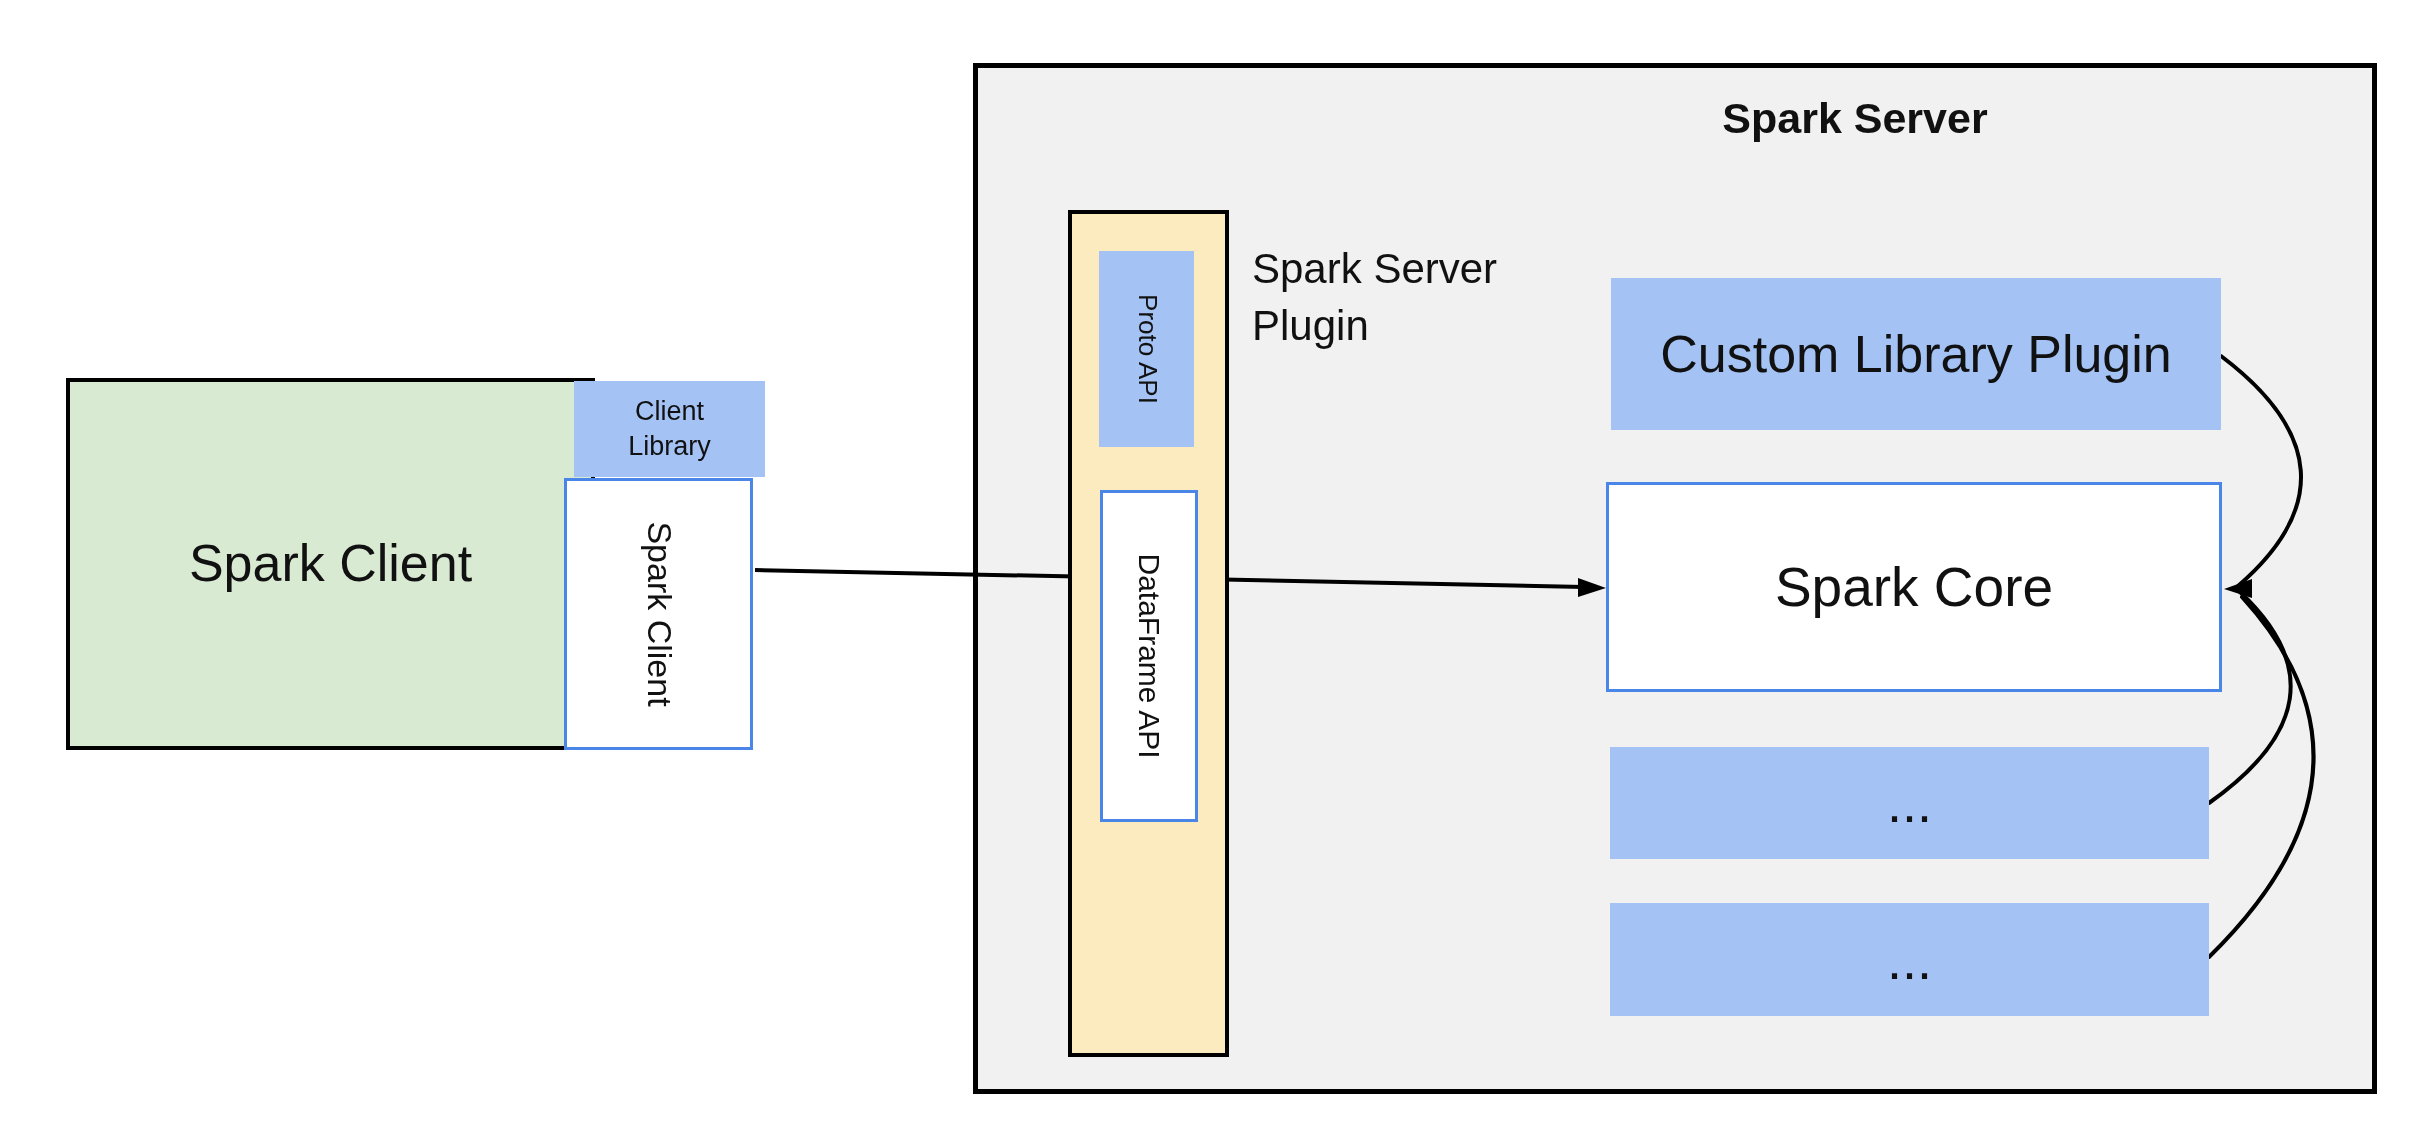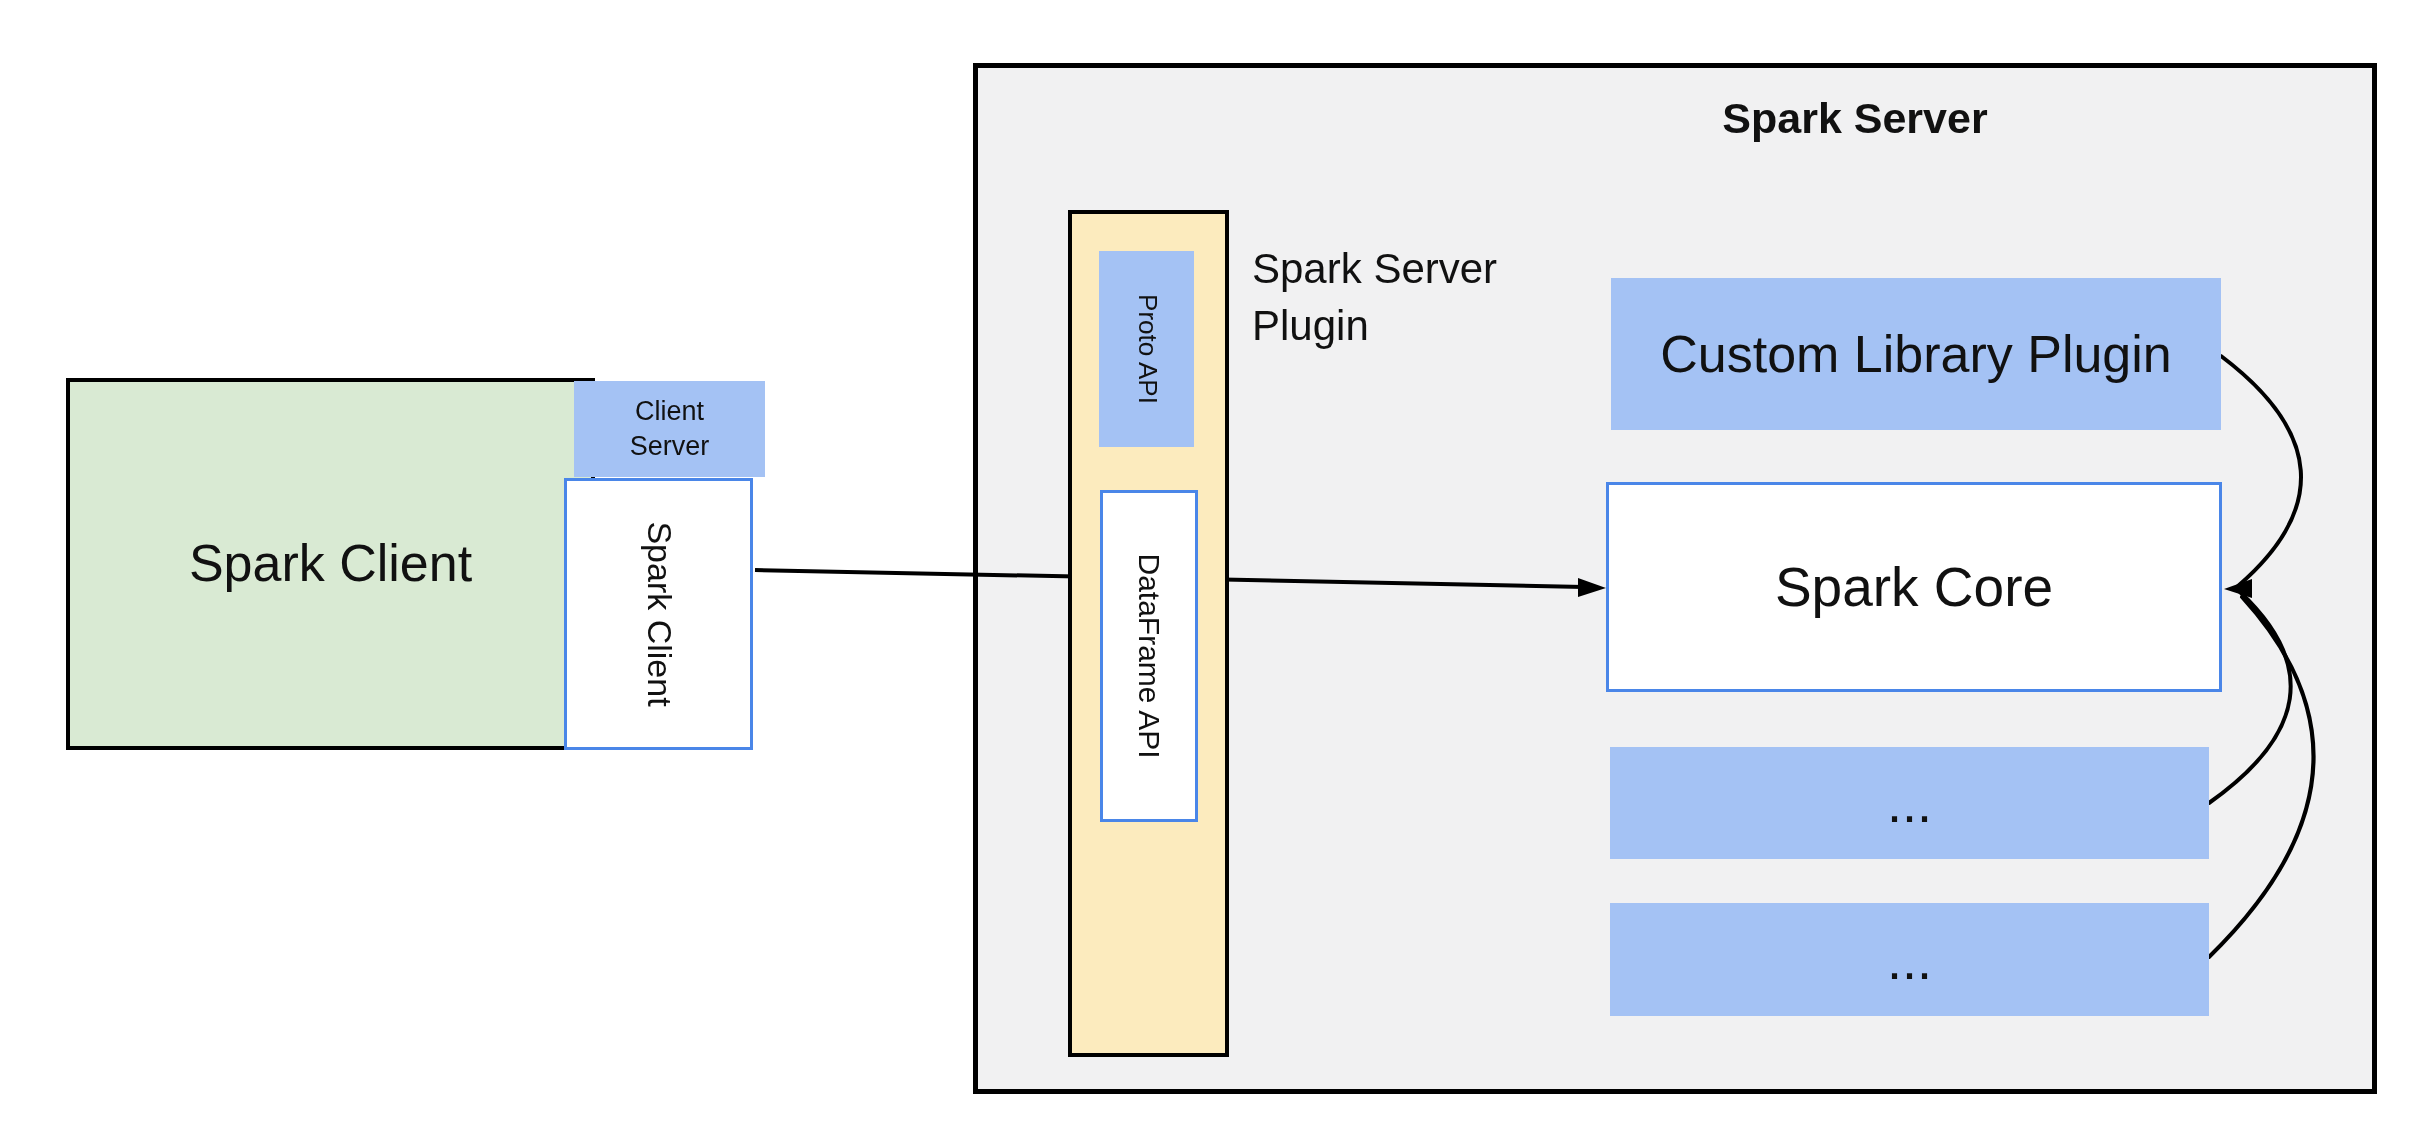--- a/index.html
+++ b/index.html
@@ -120,21 +120,21 @@
     <polygon points="1606,588 1578,578 1578,597" fill="#000"></polygon>
 
     <path d="M 2221 356 Q 2372 470 2238 586" stroke="#000" stroke-width="4" fill="none" stroke-linecap="round"></path>
     <path d="M 2209 803 Q 2355 700 2240 592" stroke="#000" stroke-width="4" fill="none" stroke-linecap="round"></path>
     <path d="M 2209 957 Q 2400 770 2242 597" stroke="#000" stroke-width="4" fill="none" stroke-linecap="round"></path>
     <polygon points="2224,589 2252,579 2252,598" fill="#000"></polygon>
   </svg>
 
   <div class="abs z-fg client-package">
     <span>Client</span>
-    <span>Server</span>
+    <span>Library</span>
   </div>
   <div class="abs z-fg spark-client-box">
     <span class="vtext">Spark Client</span>
   </div>
 
 
   <div class="abs z-fg yellow-box"></div>
 
   <div class="abs z-fg proto-box">
     <span class="vtext">Proto API</span>

